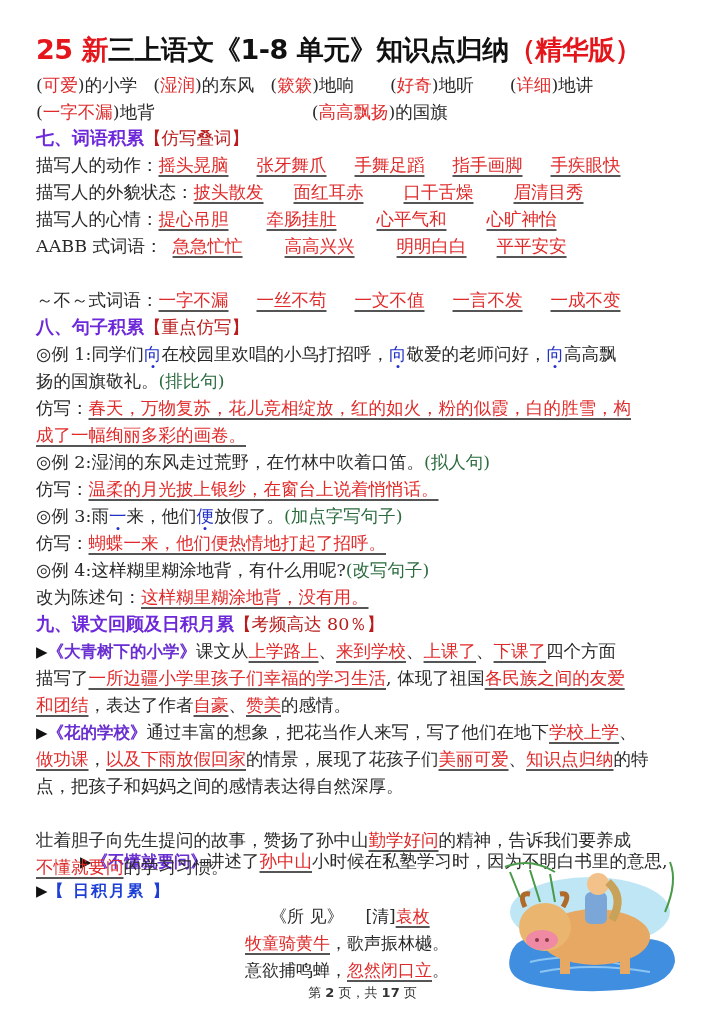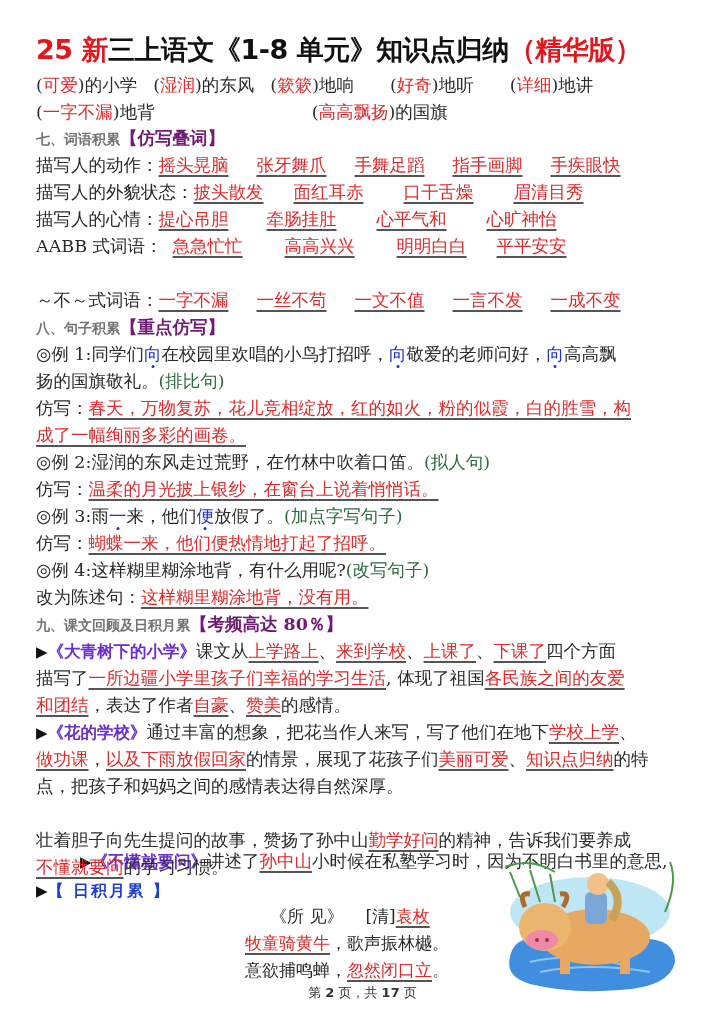--- a/index.html
+++ b/index.html
@@ -4,27 +4,27 @@
 <style>
   * { box-sizing: border-box; margin: 0; padding: 0; }
   html, body { width: 725px; height: 1024px; background: #ffffff; overflow: hidden; }
   body { font-family: "DejaVu Serif", "Liberation Serif", serif; color: #222; position: relative; }
   .page { position: absolute; left: 0; top: 0; width: 725px; height: 1024px; }
   .title { position: absolute; left: 36px; top: 32px; font-family: "DejaVu Sans", "Liberation Sans", sans-serif; font-size: 27px; font-weight: bold; color: #111; white-space: nowrap; letter-spacing: -0.5px; }
   .title .red { color: #e4161b; }
   .line { position: absolute; left: 36px; font-size: 17.5px; line-height: 26px; white-space: nowrap; color: #2a2a2a; }
   .r { color: #e02a2a; }
   .u { text-decoration: underline; text-decoration-color: #555; text-underline-offset: 4px; text-decoration-thickness: 1.5px; }
-  .blue { color: #701a75; font-weight: bold; }
+  .blue { color: #b91c1c; font-weight: normal; }
   .blue2 { color: #1d3fd6; font-weight: bold; font-family: "DejaVu Sans", "Liberation Sans", sans-serif; letter-spacing: 2px; font-size: 16px; }
   .green { color: #2b6b3e; }
   .purple { color: #6a2fd0; font-weight: bold; font-family: "DejaVu Sans", "Liberation Sans", sans-serif; font-size: 16.5px; }
   .dotb { color: #2230c8; position: relative; }
   .dotb::after { content: ""; position: absolute; left: 50%; bottom: -4px; width: 3px; height: 3px; background: #2230c8; border-radius: 50%; transform: translateX(-50%); }
-  .h { font-weight: bold; font-family: "DejaVu Sans", "Liberation Sans", sans-serif; font-size: 14px; color: #737373; margin-top: 11px; }
+  .h { font-weight: bold; font-family: "DejaVu Sans", "Liberation Sans", sans-serif; font-size: 18px; color: #6d28d9; margin-top: 11px; }
   .gap { display: inline-block; }
   .poem { position: absolute; font-size: 17px; white-space: nowrap; color: #2a2a2a; }
   .footer { position: absolute; left: 0; width: 725px; top: 984px; text-align: center; font-size: 13px; color: #333; }
   .footer b { font-family: "DejaVu Sans", "Liberation Sans", sans-serif; }
   .illus { position: absolute; left: 500px; top: 852px; width: 200px; height: 140px; }
   .tri { font-family: "DejaVu Sans", sans-serif; color: #111; font-size: 15px; }
 </style>
 </head>
 <body>
 

